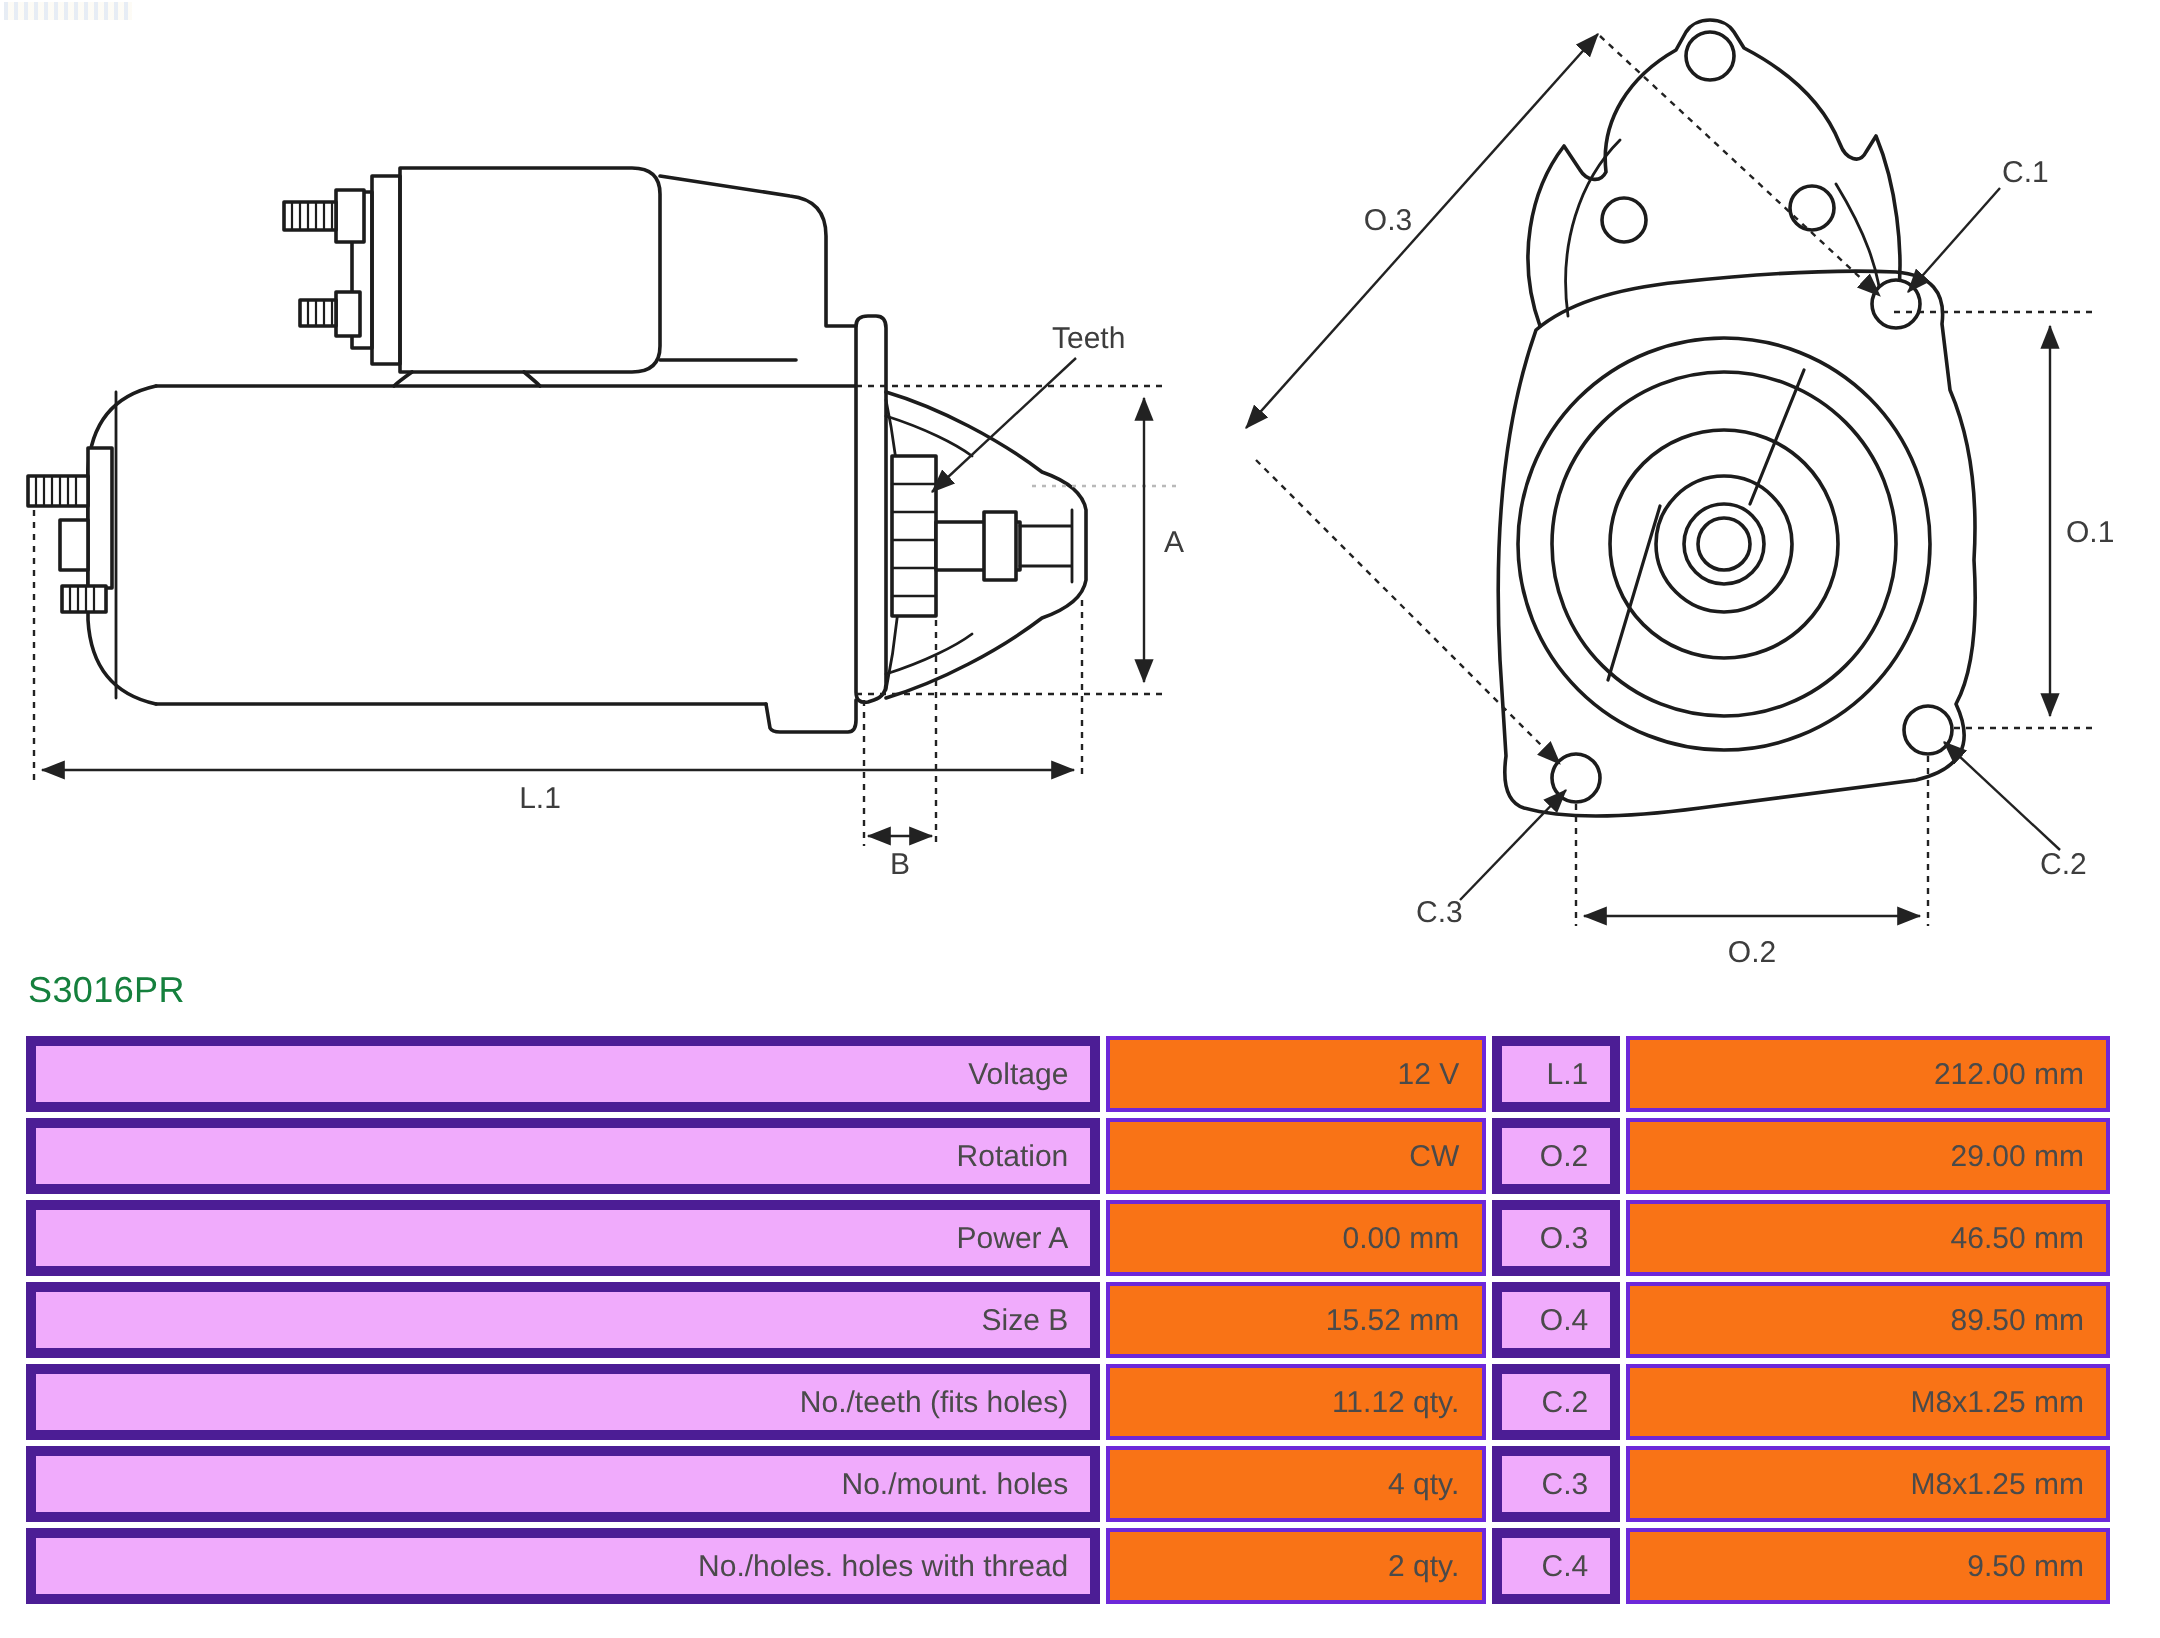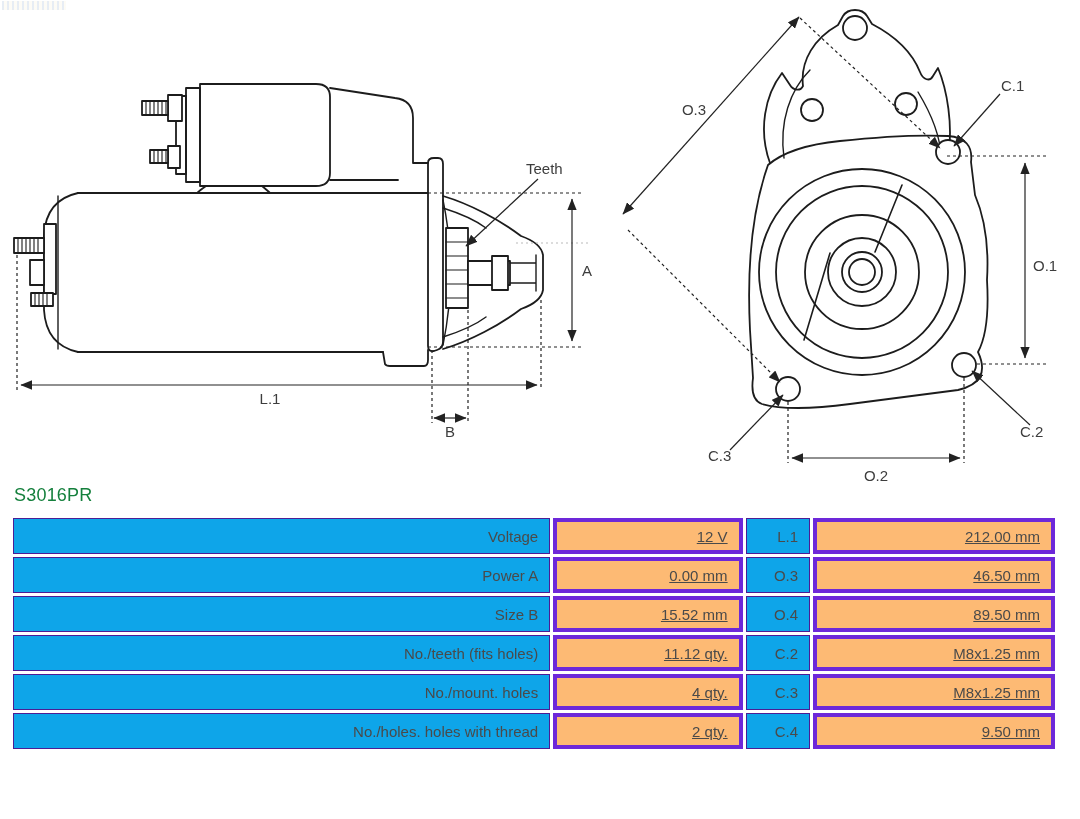--- a/index.html
+++ b/index.html
@@ -17,22 +17,22 @@
 
   
   .part-number{position:absolute;left:14px;top:485px;font-size:18px;letter-spacing:.2px;color:#15803d;}
 
   
   table.spec{position:absolute;left:10px;top:515px;width:1048px;
              border-collapse:separate;border-spacing:3px;table-layout:fixed;
              font-size:15px;color:#4a4a4a;}
   table.spec td{height:28px;padding:0 11px 0 4px;text-align:right;vertical-align:middle;
                 white-space:nowrap;overflow:hidden;}
-  td.g{background:#0ea5e9;border:1px solid #4c1d95;}
-  td.w{background:#fdba74;border:4px solid #6d28d9;text-decoration:underline;}
+  td.g{background:#f0abfc;border:5px solid #4c1d95;}
+  td.w{background:#f97316;border:2px solid #6d28d9;}
 </style>
 </head>
 <body>
 
 <div class="corner-art"></div>
 
 <svg class="diagrams" viewBox="0 0 1080 505" width="1080" height="505">
   <defs>
     <marker id="ah" markerWidth="11" markerHeight="8" refX="9.5" refY="4" orient="auto-start-reverse">
       <path d="M0,0 L10,4 L0,8 Z" fill="#222222"></path>
@@ -188,20 +188,26 @@
       <col style="width:240px">
   </colgroup>
   <tbody>
     <tr>
       <td class="g">Voltage</td>
       <td class="w">12 V</td>
       <td class="g">L.1</td>
       <td class="w">212.00 mm</td>
     </tr>
     <tr>
+      <td class="g">Rotation</td>
+      <td class="w">CW</td>
+      <td class="g">O.2</td>
+      <td class="w">29.00 mm</td>
+    </tr>
+    <tr>
       <td class="g">Power A</td>
       <td class="w">0.00 mm</td>
       <td class="g">O.3</td>
       <td class="w">46.50 mm</td>
     </tr>
     <tr>
       <td class="g">Size B</td>
       <td class="w">15.52 mm</td>
       <td class="g">O.4</td>
       <td class="w">89.50 mm</td>

